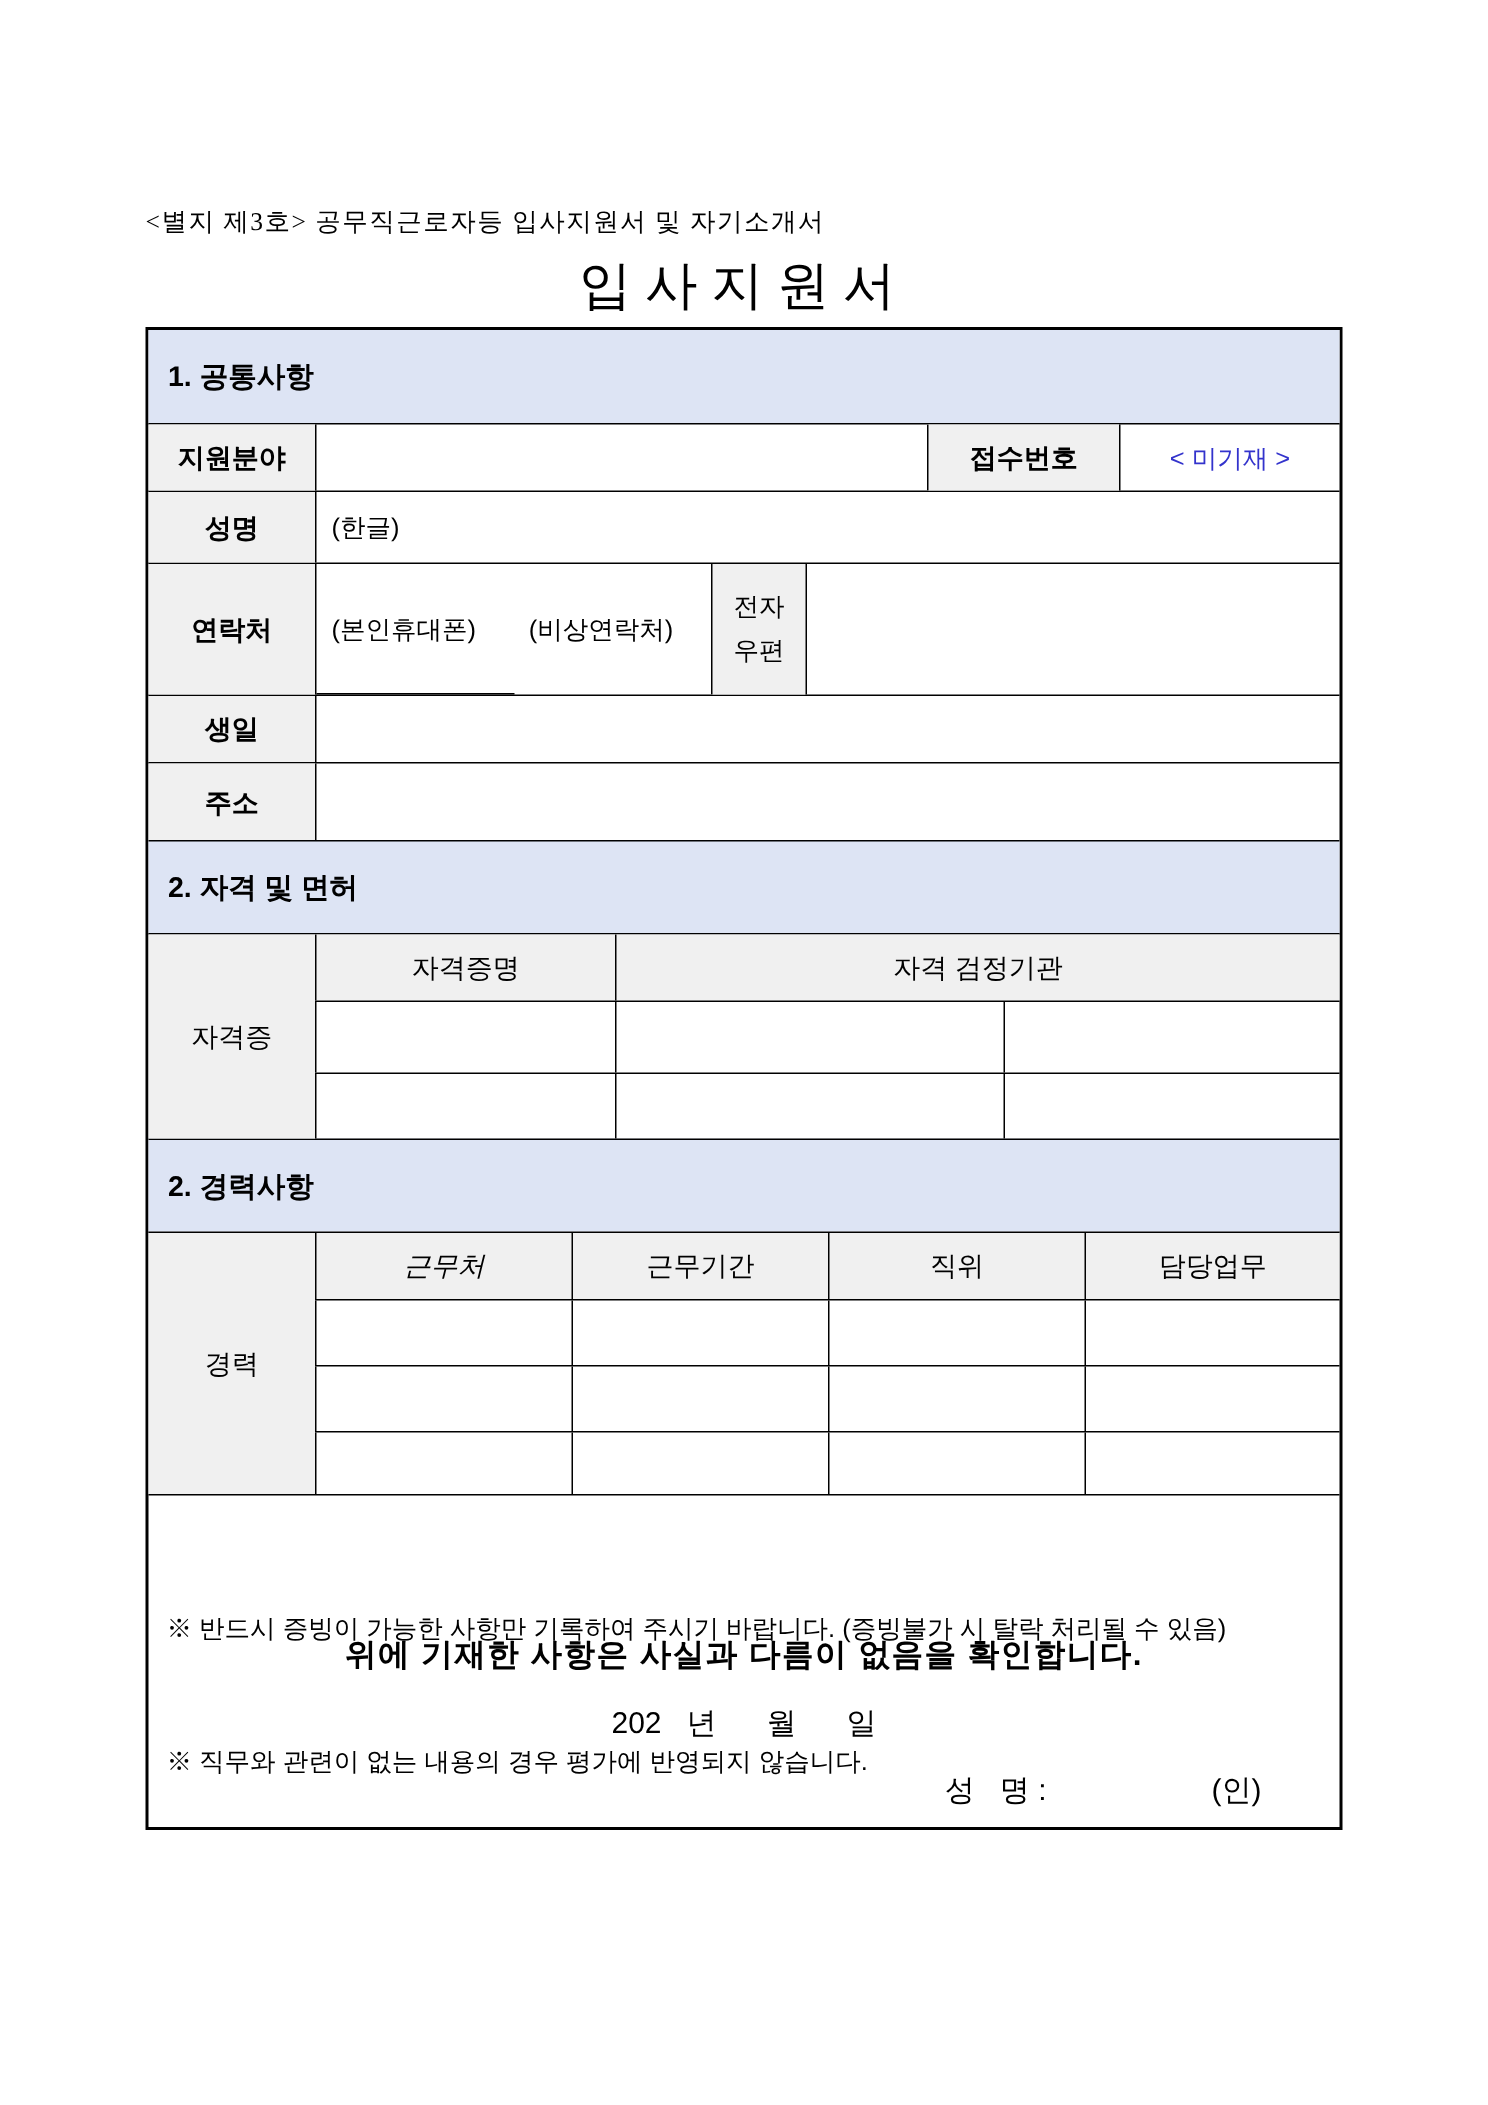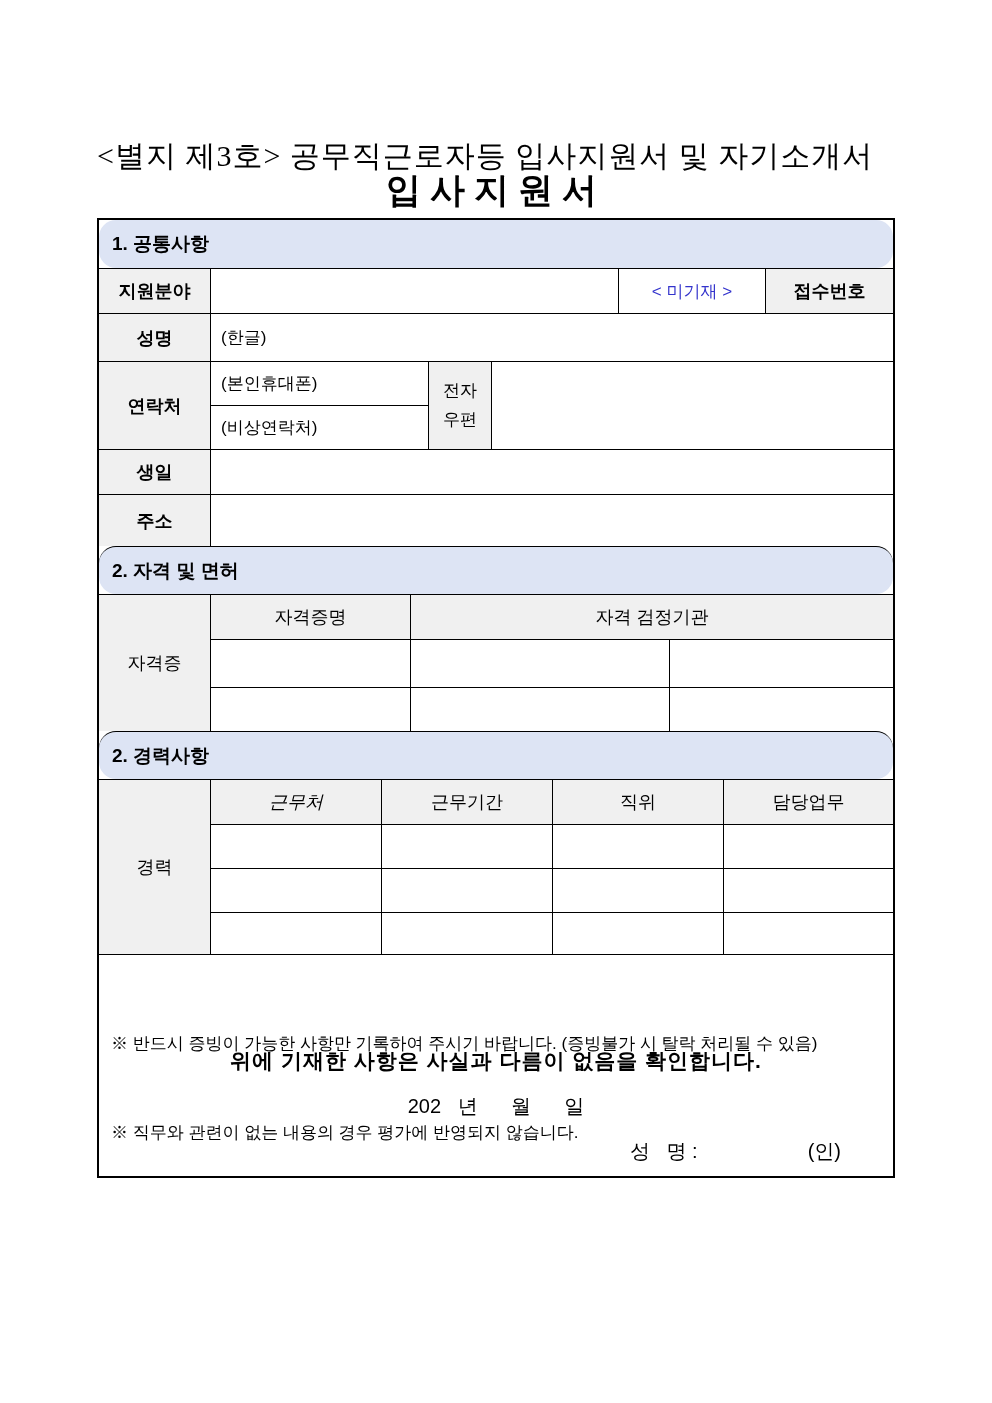--- a/index.html
+++ b/index.html
@@ -11,82 +11,81 @@
     margin: 0 auto;
     background: #ffffff;
     font-family: "Liberation Sans", sans-serif;
     color: #000;
   }
   .header-note {
     position: absolute;
     left: 97px;
     top: 136px;
     font-family: "Liberation Serif", serif;
-    font-size: 30px;
+    font-size: 17px;
     letter-spacing: 1px;
     white-space: pre;
   }
   .doc-title {
     position: absolute;
     top: 167px;
     left: 0;
     width: 100%;
     text-align: center;
     font-size: 35px;
-    font-weight: bold;
+    font-weight: normal;
     letter-spacing: 9px;
   }
   .form {
     position: absolute;
     left: 97px;
     top: 218px;
     width: 798px;
     border: 2px solid #000;
     background: #fff;
   }
   .row { display: flex; border-top: 1px solid #000; }
   .cell {
     border-left: 1px solid #000;
     display: flex;
     align-items: center;
     justify-content: center;
   }
   .cell.nol { border-left: none; }
   .cell.fill { flex: 1; }
   .sec-header {
-    height: 48px;
+    height: 62px;
     background: #dde4f4;
     display: flex;
     align-items: center;
     padding-left: 13px;
     font-size: 19px;
     font-weight: bold;
     border-top: 1px solid #000;
-    border-radius: 17px;
   }
   .sec-header.first { border-top: none; }
   .label {
     background: #f0f0f0;
     font-weight: bold;
     font-size: 18px;
   }
   .colhead {
     background: #f0f0f0;
     font-weight: normal;
     font-size: 18px;
   }
   .ph {
     justify-content: flex-start;
     padding-left: 10px;
     font-size: 17px;
     font-weight: normal;
   }
   .w-label { width: 111px; }
   .accent { color: #3333cc; font-size: 17px; white-space: pre; }
-  .stack { display: flex; flex-direction: column; width: 218px; border-left: 1px solid #000; }
+  .stack { display: flex; width: 264px; border-left: 1px solid #000; }
   .stack .sub { flex: 1; display: flex; align-items: center; padding-left: 10px; font-size: 17px; }
   .stack .sub.top { border-bottom: 1px solid #000; }
   .email-label {
     width: 63px;
     background: #f0f0f0;
     font-size: 17px;
     font-weight: normal;
     white-space: pre-line;
     line-height: 1.7;
   }
@@ -135,22 +134,22 @@
   <div class="header-note">&lt;별지 제3호&gt; 공무직근로자등 입사지원서 및 자기소개서</div>
   <div class="doc-title">입사지원서</div>
 
   <div class="form">
 
     <div class="sec-header first">1. 공통사항</div>
 
     <div class="row" style="height:45px;">
       <div class="cell nol label w-label">지원분야</div>
       <div class="cell ph" style="width:408px;"></div>
+      <div class="cell colhead" style="width:128px; font-weight:bold;">접수번호</div>
       <div class="cell fill accent">&lt; 미기재 &gt;</div>
-      <div class="cell colhead" style="width:128px; font-weight:bold;">접수번호</div>
     </div>
 
     <div class="row" style="height:48px;">
       <div class="cell nol label w-label">성명</div>
       <div class="cell fill ph">(한글)</div>
     </div>
 
     <div class="row" style="height:88px;">
       <div class="cell nol label w-label">연락처</div>
       <div class="stack">

